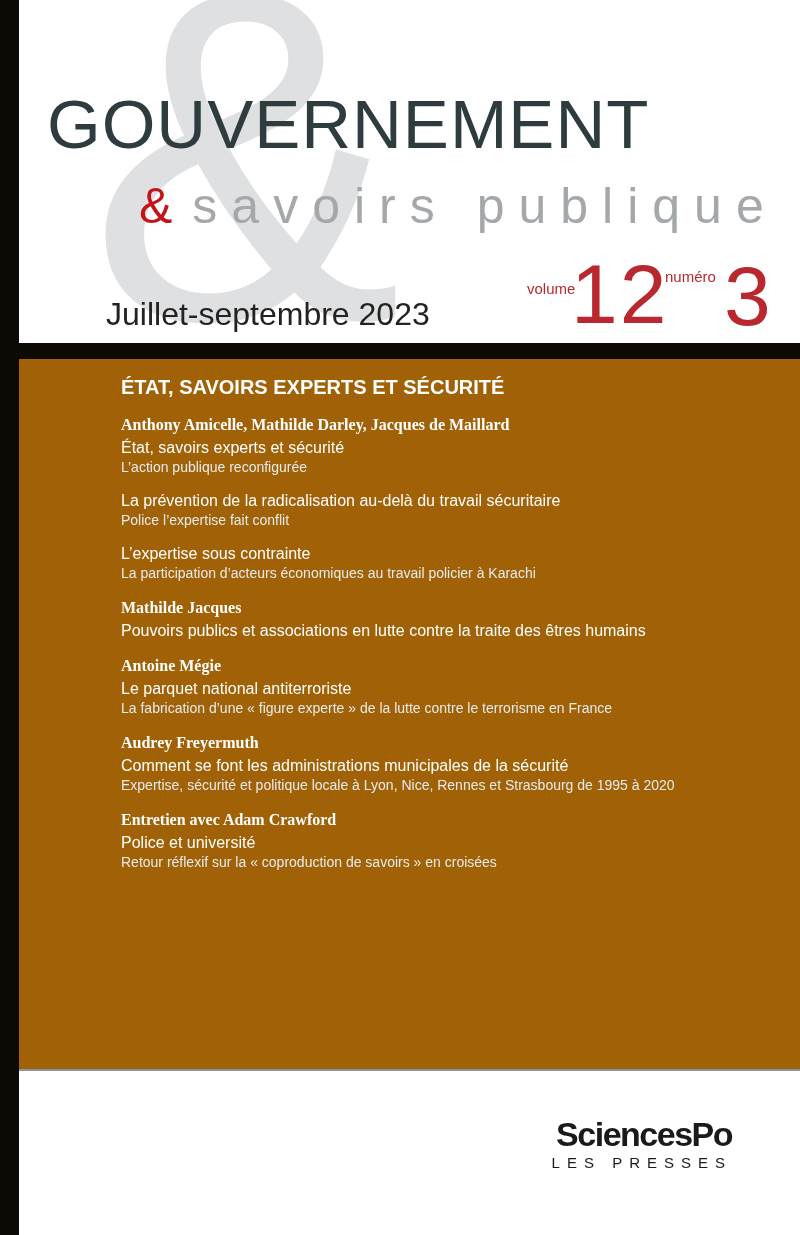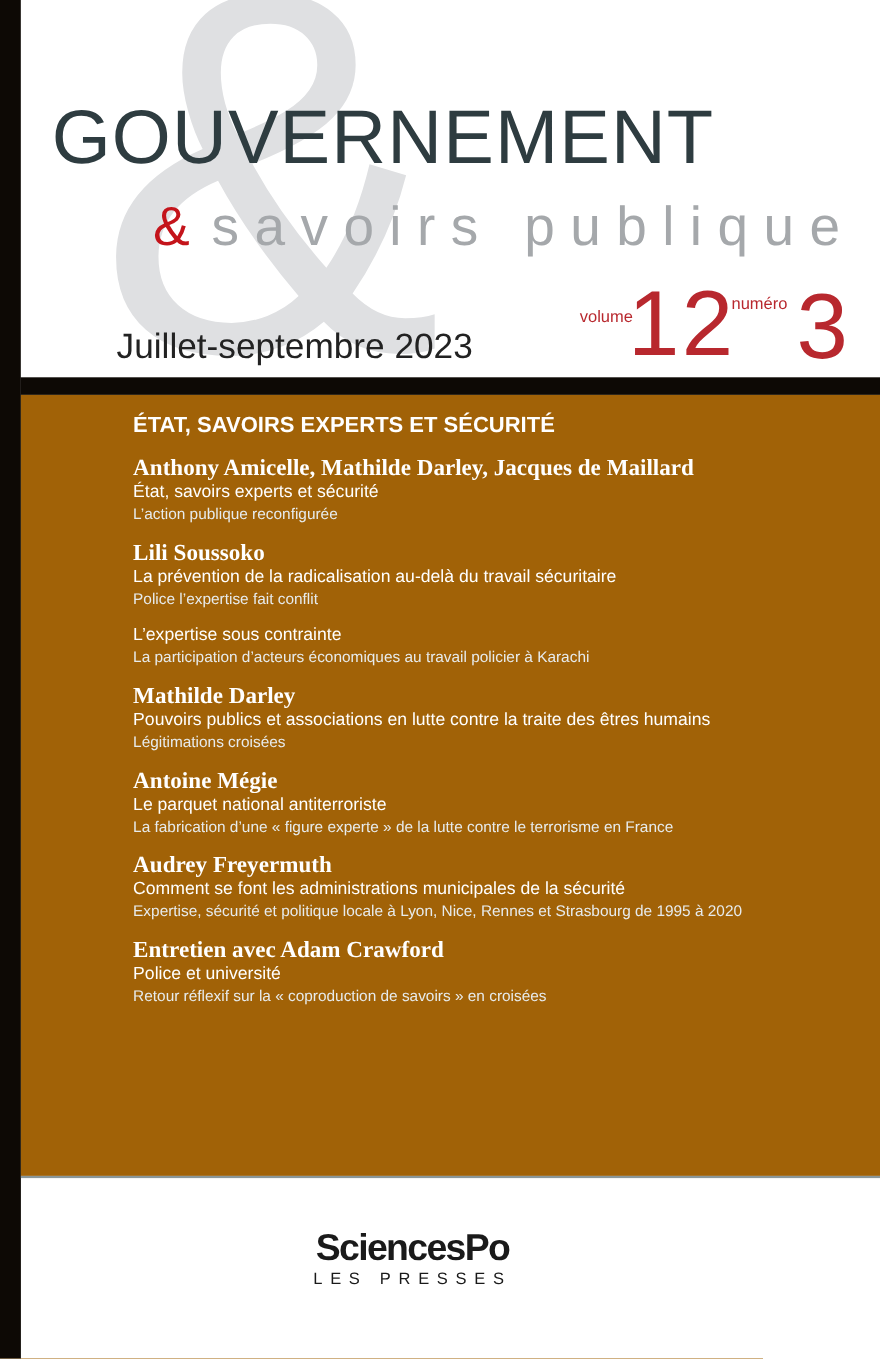--- a/index.html
+++ b/index.html
@@ -62,35 +62,35 @@
     }
     .section-title {
       position: absolute; left: 102px; top: 17px;
       font-size: 20px; font-weight: bold; letter-spacing: 0px;
       color: #ffffff;
     }
     .articles { position: absolute; left: 102px; top: 54px; width: 670px; }
     .article { margin-bottom: 13px; }
     .author {
       font-family: "Liberation Serif", serif;
-      font-size: 21px; font-weight: bold; line-height: 24px; color: #fff;
+      font-size: 16px; font-weight: bold; line-height: 24px; color: #fff;
     }
     .art-title {
       font-size: 16px; line-height: 21px; color: #fff;
     }
     .art-sub {
       font-size: 14px; line-height: 19px; color: #e7ebec;
       white-space: pre-line;
     }
     .footer-rule {
       position: absolute; left: 19px; top: 1069px; width: 781px; height: 2px;
       background: #8a9799;
     }
     .publisher {
-      position: absolute; left: 0; top: 1117px; width: 732px; text-align: center;
+      position: absolute; left: 0; top: 1117px; width: 732px; text-align: right;
     }
     .pub-name {
       display: block; margin-left: 18px;
       font-size: 34px; font-weight: bold; color: #1a1a1a; letter-spacing: -1.5px; line-height: 1;
     }
     .pub-sub {
       display: block; margin-left: 18px; margin-top: 4px;
       font-size: 15px; font-weight: normal; color: #1a1a1a; letter-spacing: 7px; line-height: 1;
     }
   </style>
@@ -116,32 +116,30 @@
 
 <div class="contents">
   <div class="section-title">ÉTAT, SAVOIRS EXPERTS ET SÉCURITÉ</div>
   <div class="articles">
     <div class="article">
       <div class="author">Anthony Amicelle, Mathilde Darley, Jacques de Maillard</div>
       <div class="art-title">État, savoirs experts et sécurité</div>
       <div class="art-sub">L’action publique reconfigurée</div>
     </div>
     <div class="article">
-      <div class="author">Lili Soussoko</div>
       <div class="art-title">La prévention de la radicalisation au-delà du travail sécuritaire</div>
       <div class="art-sub">Police l’expertise fait conflit</div>
     </div>
     <div class="article">
       <div class="art-title">L’expertise sous contrainte</div>
       <div class="art-sub">La participation d’acteurs économiques au travail policier à Karachi</div>
     </div>
     <div class="article">
-      <div class="author">Mathilde Darley</div>
+      <div class="author">Mathilde Jacques</div>
       <div class="art-title">Pouvoirs publics et associations en lutte contre la traite des êtres humains</div>
-      <div class="art-sub">Légitimations croisées</div>
     </div>
     <div class="article">
       <div class="author">Antoine Mégie</div>
       <div class="art-title">Le parquet national antiterroriste</div>
       <div class="art-sub">La fabrication d’une « figure experte » de la lutte contre le terrorisme en France</div>
     </div>
     <div class="article">
       <div class="author">Audrey Freyermuth</div>
       <div class="art-title">Comment se font les administrations municipales de la sécurité</div>
       <div class="art-sub">Expertise, sécurité et politique locale à Lyon, Nice, Rennes et Strasbourg de 1995 à 2020</div>

